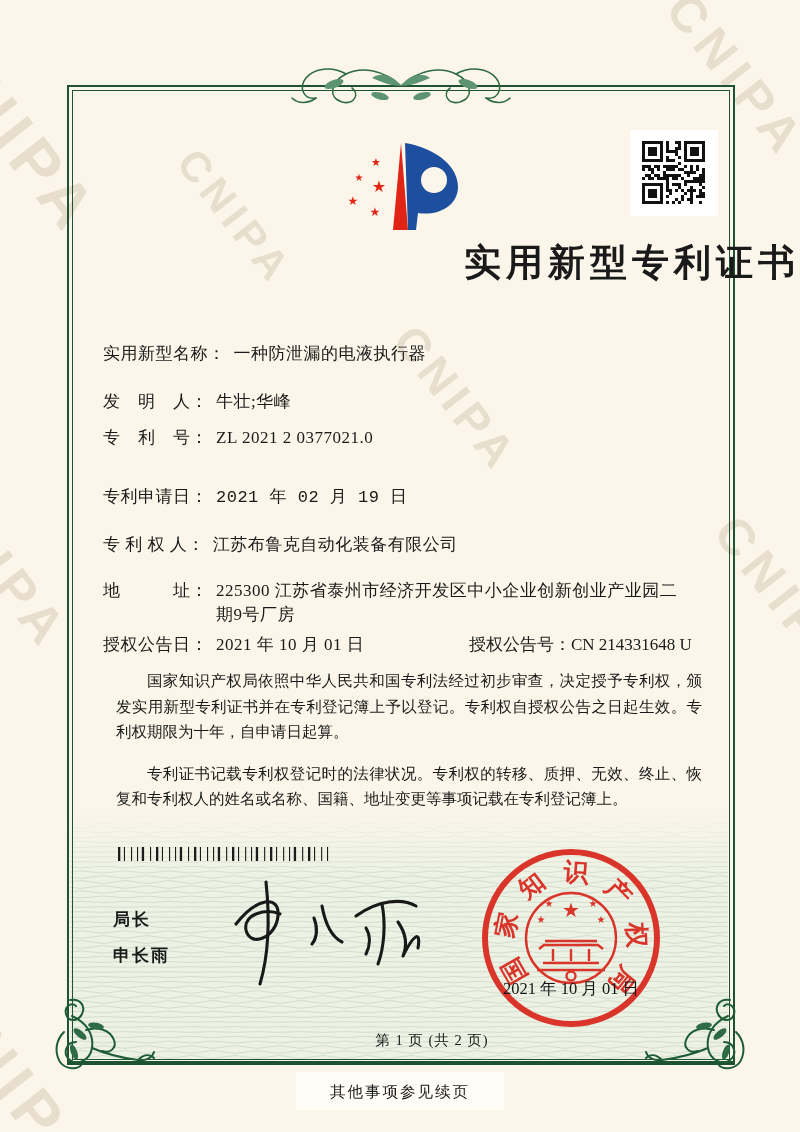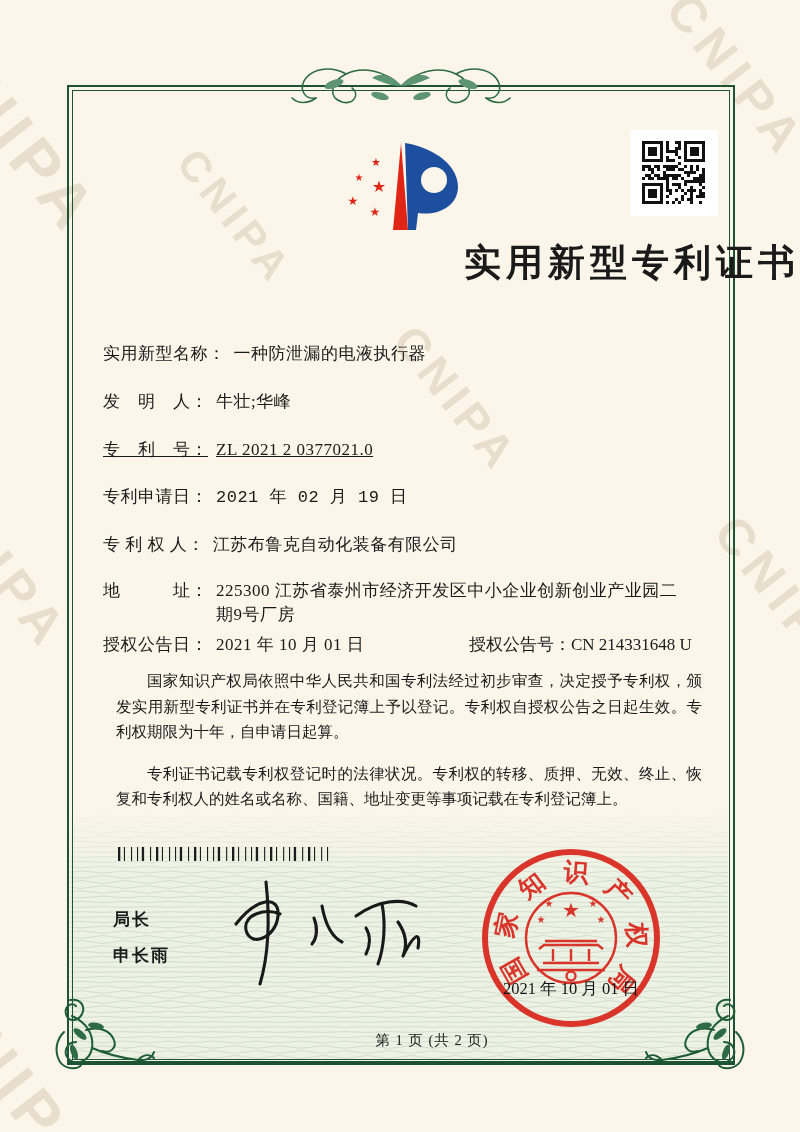--- a/index.html
+++ b/index.html
@@ -22,21 +22,21 @@
   .qr-box{position:absolute;left:630px;top:130px;width:88px;height:86px;background:#fff;}
   .qr{position:absolute;left:12px;top:11px;}
   .logo{position:absolute;left:338px;top:136px;}
   .title{position:absolute;left:0;top:238px;width:800px;text-align:right;
          font-size:37px;font-weight:700;letter-spacing:5px;}
   
   .fields{position:absolute;left:103px;top:342px;width:612px;font-size:17px;}
   .frow{position:absolute;left:0;white-space:nowrap;}
   .frow .lbl{letter-spacing:.5px;}
   .frow .val{margin-left:8px;letter-spacing:.5px;}
-  .r1{top:0;} .r2{top:48px;} .r3{top:96px;text-decoration:underline;} .r4{top:143px;font-family:Liberation Mono, monospace;} .r5{top:191px;}
+  .r1{top:0;} .r2{top:48px;} .r3{top:84px;} .r4{top:143px;font-family:Liberation Mono, monospace;} .r5{top:191px;}
   .r6{top:237px;white-space:normal;}
   .r6 .val{display:inline-block;vertical-align:top;width:478px;white-space:normal;line-height:24px;}
   .r7{top:291px;} .r7b{position:absolute;left:366px;top:291px;white-space:nowrap;}
   
   .body-text{position:absolute;left:100px;top:652px;width:618px;font-size:15.5px;
              line-height:25.5px;text-align:justify;}
   .body-text p{margin:16px;text-indent:2em;}
   
   .barcode{position:absolute;left:118px;top:847px;}
   .signer-title{position:absolute;left:113px;top:908px;font-size:17px;font-weight:700;letter-spacing:2px;}
@@ -442,14 +442,15 @@
         <text x="70" y="64" font-size="10">★</text>
         <text x="114" y="64" font-size="10">★</text>
         <text x="62" y="80" font-size="10">★</text>
         <text x="122" y="80" font-size="10">★</text>
       </g>
     </g>
     <text x="92" y="151" font-size="16.5" fill="#151515" text-anchor="middle" font-family="'Liberation Serif',serif">2021 年 10 月 01 日</text>
   </svg>
 
   <div class="page-no">第 1 页 (共 2 页)</div>
+  <div class="cont-box">其他事项参见续页</div>
 
 </div>
 
 </body></html>

